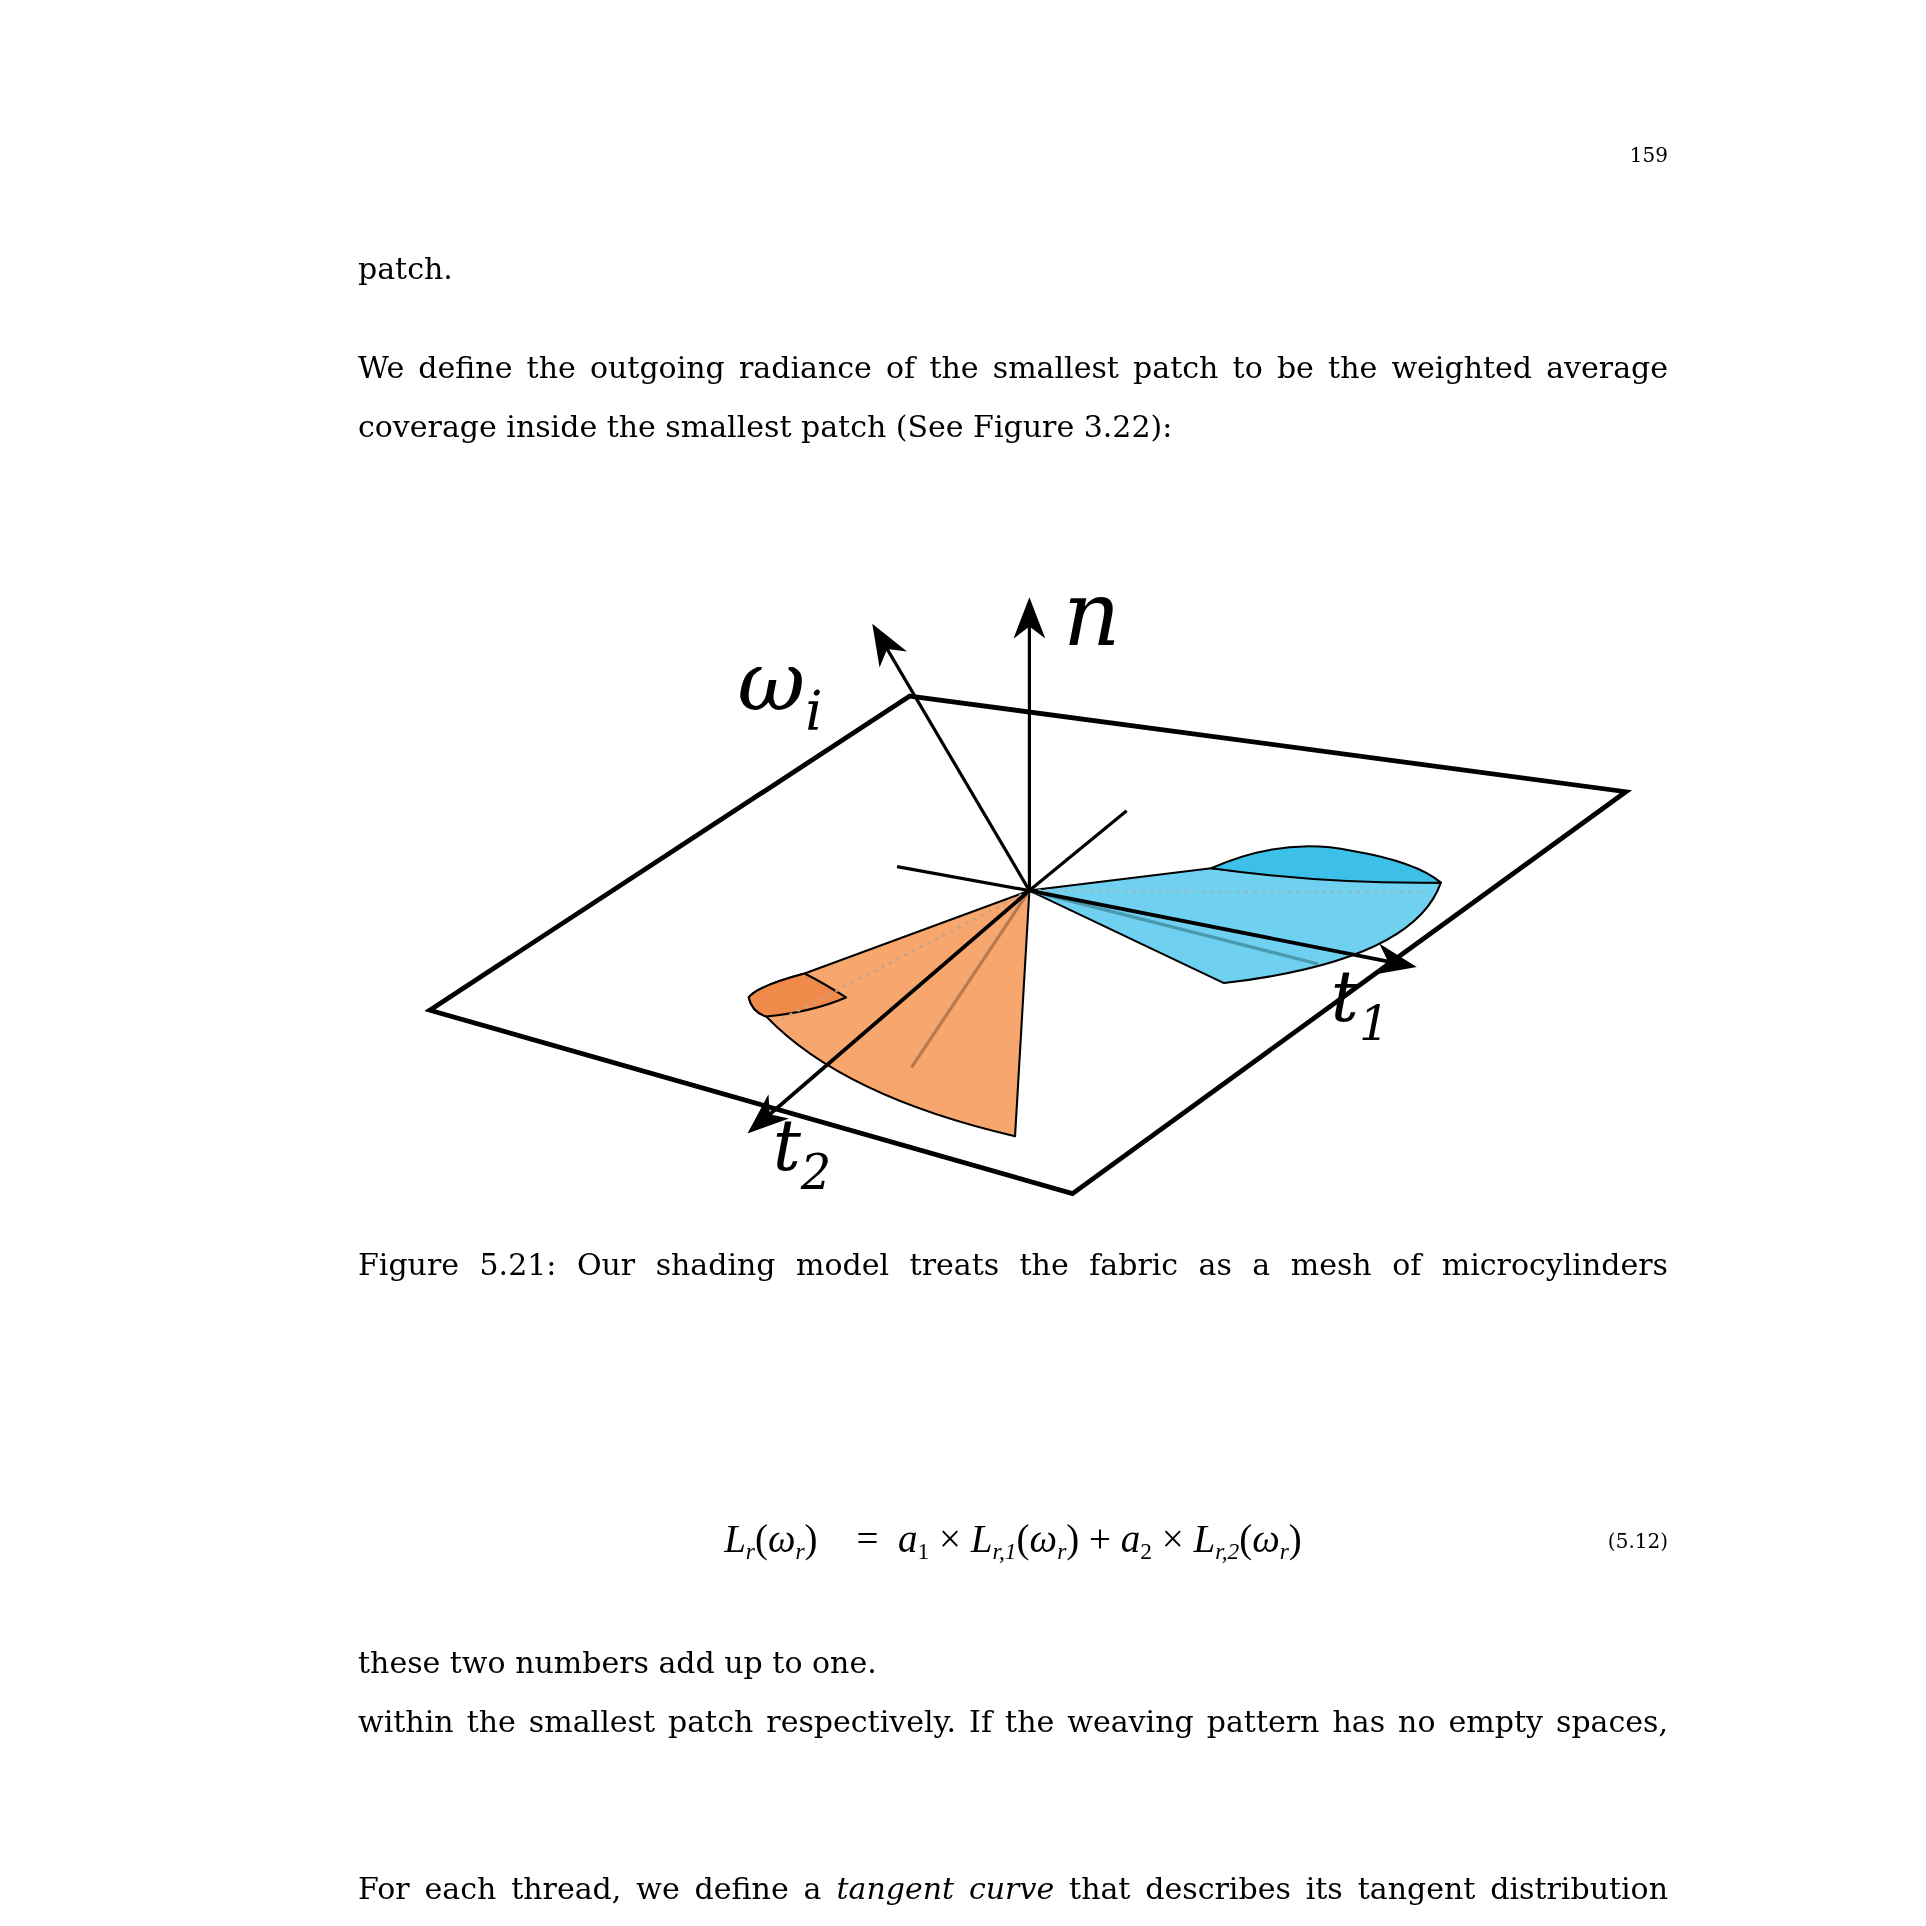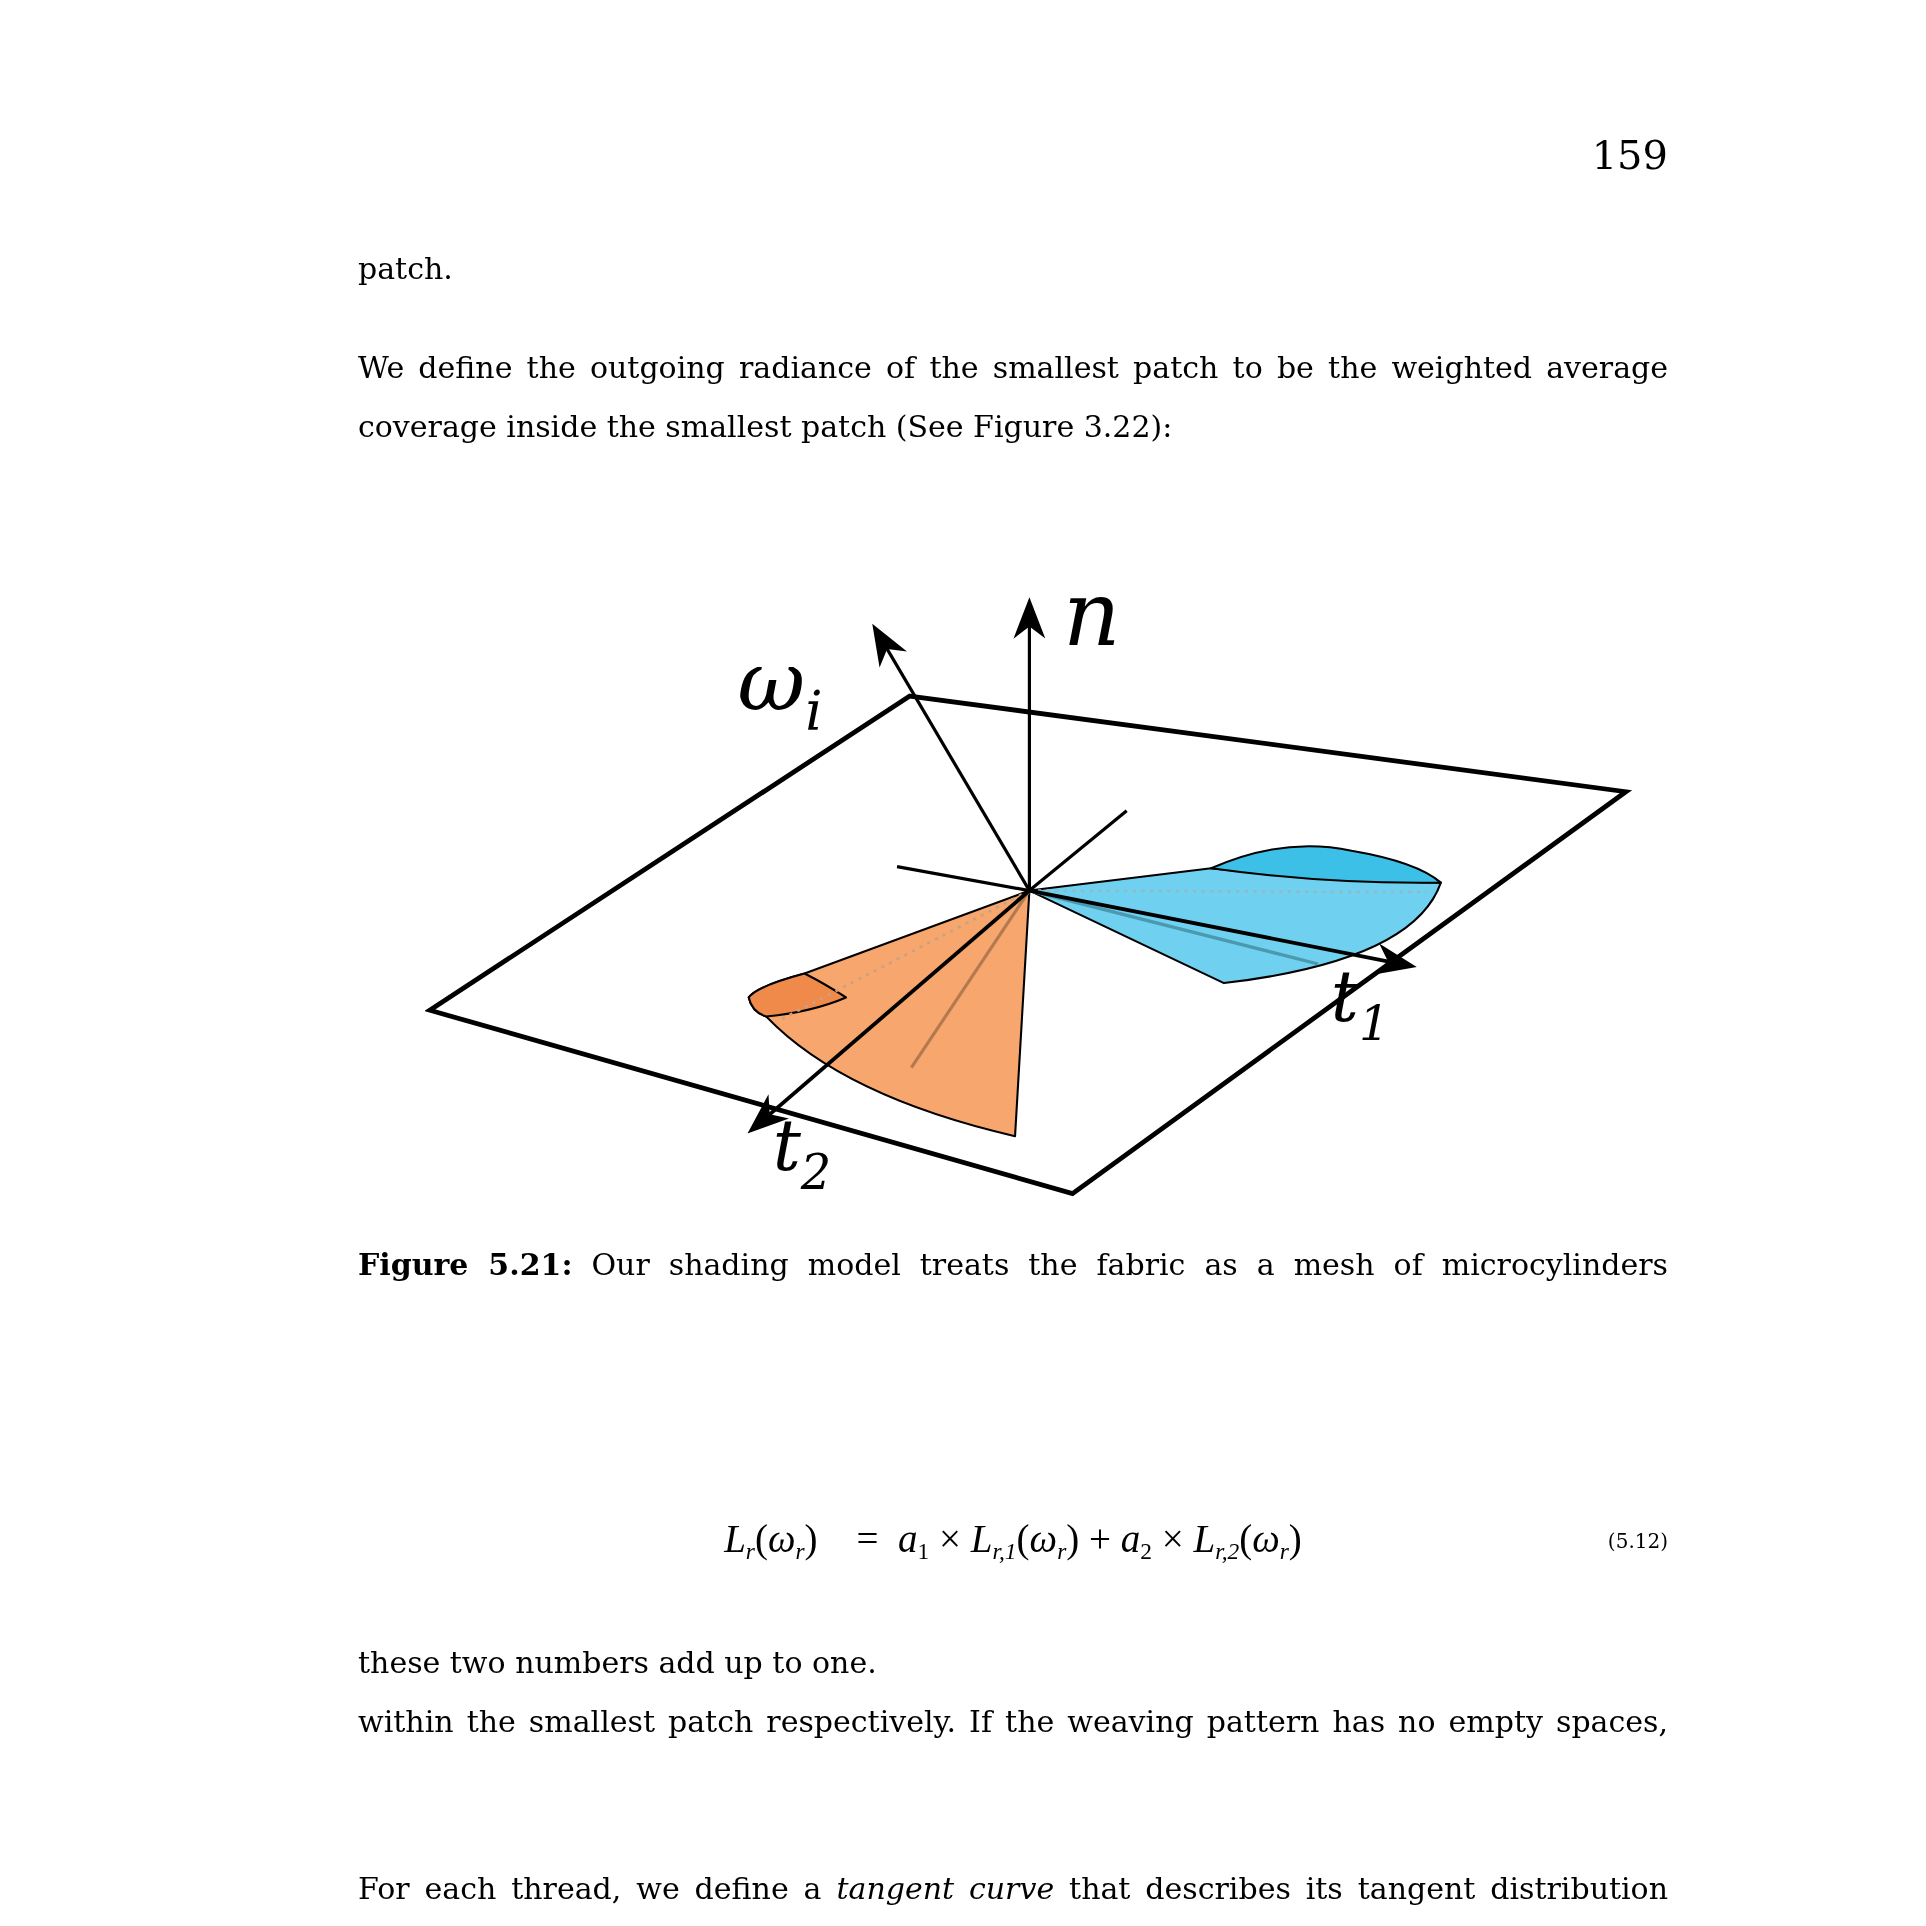--- a/index.html
+++ b/index.html
@@ -2,30 +2,30 @@
 <html style="font-size:6.2px"><head>
 <meta charset="utf-8">
 <style>
   html,body{margin:0;padding:0;background:#ffffff;}
   .page{
     position:relative;width:1965px;height:2542px;background:#ffffff;
     font-family:"DejaVu Serif", serif;color:#000000;overflow:hidden;
   }
   .pageno{
     position:absolute;left:358px;width:1310px;top:136px;
-    font-size:40px;line-height:39px;text-align:right;
+    font-size:20px;line-height:39px;text-align:right;
   }
   .textblock{
     position:absolute;left:358px;width:1310px;
     font-size:30px;line-height:59px;
   }
   .line{text-align:justify;text-align-last:justify;text-justify:inter-word;}
   .line.last{text-align-last:left;}
   .it{font-style:italic;}
-  .bd{font-weight:bold;}
+  .bd{font-weight:normal;}
   .sb{font-size:60%;position:relative;top:0.28em;}
   .equation{
     position:absolute;left:358px;width:1310px;top:1510px;height:62px;
   }
   .eq-body{display:block;text-align:center;font-size:39px;line-height:58px;font-family:Liberation Serif, serif;}
   .eq-num{position:absolute;right:0;top:50%;transform:translateY(-50%);font-size:20px;}
   .figwrap{position:absolute;left:425px;top:570px;width:1212px;height:638px;}
   .figwrap svg{display:block;width:100%;height:100%;}
   .fan{stroke:#000;stroke-width:1.3;stroke-linejoin:round;}
   .dash{fill:none;stroke-width:1.7;stroke-dasharray:2 3.4;}

